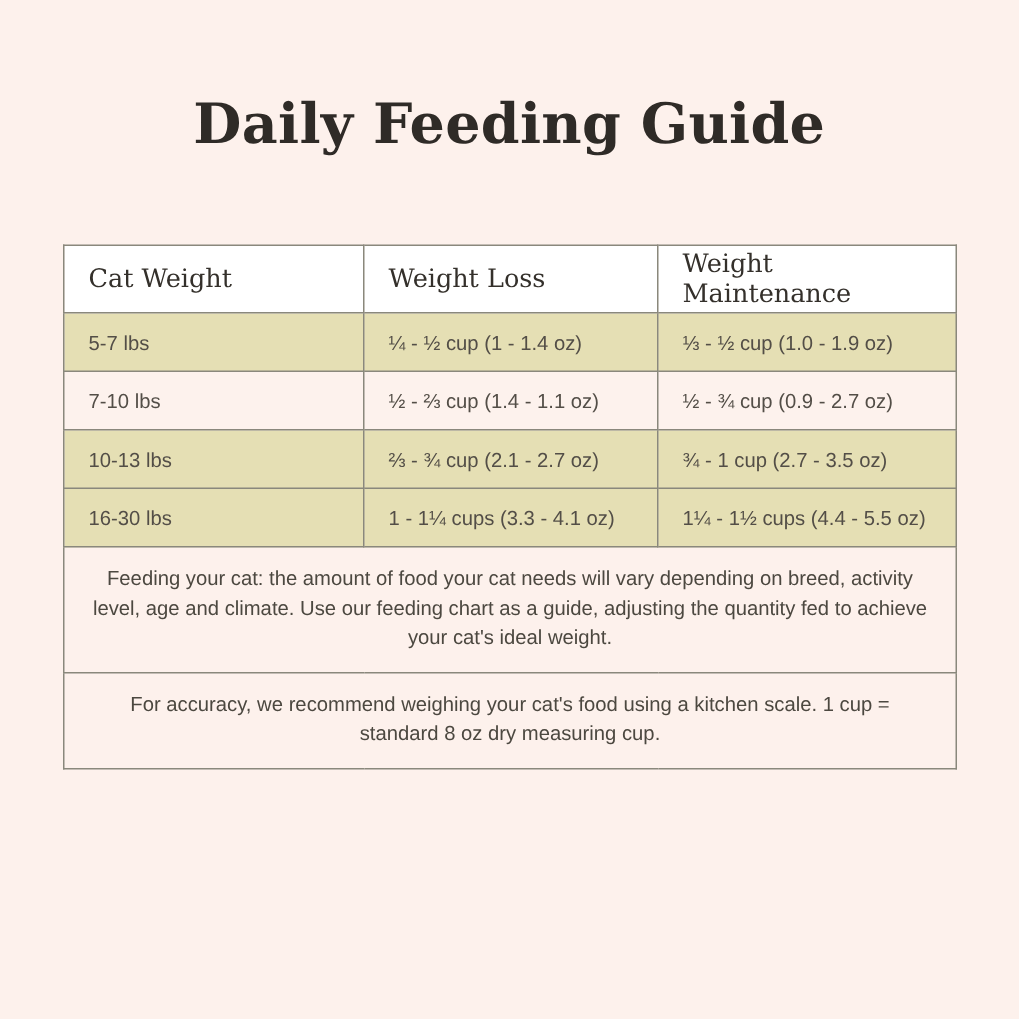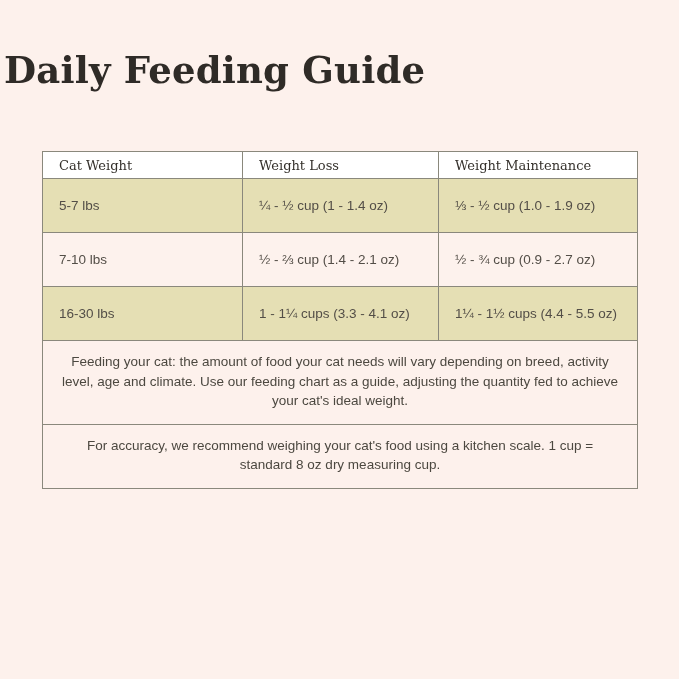--- a/index.html
+++ b/index.html
@@ -12,22 +12,23 @@
     background: #fdf1ec;
     font-family: "Liberation Sans", sans-serif;
     overflow: hidden;
   }
   .page {
     width: 679px;
     height: 679px;
     position: relative;
   }
   .title {
-    margin: 4px;
+    margin: 16px;
     padding-top: 44px;
+    text-align: center;
     font-family: "DejaVu Serif", "Liberation Serif", serif;
     font-weight: 700;
     font-size: 37px;
     letter-spacing: 0.2px;
     color: #2f2b27;
   }
   table.guide {
     position: absolute;
     left: 42px;
     top: 147px;
@@ -40,29 +41,29 @@
   table.guide col.c3 { width: 199px; }
   table.guide th,
   table.guide td {
     border: 1px solid #8a887c;
     text-align: left;
     vertical-align: middle;
     padding: 0 14px 0 16px;
     box-sizing: border-box;
   }
   table.guide th {
-    height: 27px;
+    height: 45px;
     background: #ffffff;
     font-family: "DejaVu Serif", "Liberation Serif", serif;
     font-weight: 400;
-    font-size: 13px;
+    font-size: 17px;
     color: #34302b;
   }
   table.guide td.cell {
-    height: 54px;
+    height: 39px;
     font-size: 13.5px;
     color: #534e47;
     background: #fdf2ed;
   }
   table.guide tr.stripe td.cell {
     background: #e5dfb4;
   }
   table.guide td.note {
     background: #fdf1ec;
     font-size: 13.5px;
@@ -93,22 +94,27 @@
       </tr>
     </thead>
     <tbody>
       <tr class="stripe">
         <td class="cell">5-7 lbs</td>
         <td class="cell">¼ - ½ cup (1 - 1.4 oz)</td>
         <td class="cell">⅓ - ½ cup (1.0 - 1.9 oz)</td>
       </tr>
       <tr>
         <td class="cell">7-10 lbs</td>
-        <td class="cell">½ - ⅔ cup (1.4 - 2.1 oz)</td>
+        <td class="cell">½ - ⅔ cup (1.4 - 1.1 oz)</td>
         <td class="cell">½ - ¾ cup (0.9 - 2.7 oz)</td>
+      </tr>
+      <tr class="stripe">
+        <td class="cell">10-13 lbs</td>
+        <td class="cell">⅔ - ¾ cup (2.1 - 2.7 oz)</td>
+        <td class="cell">¾ - 1 cup (2.7 - 3.5 oz)</td>
       </tr>
       <tr class="stripe">
         <td class="cell">16-30 lbs</td>
         <td class="cell">1 - 1¼ cups (3.3 - 4.1 oz)</td>
         <td class="cell">1¼ - 1½ cups (4.4 - 5.5 oz)</td>
       </tr>
       <tr>
         <td class="note" colspan="3">Feeding your cat: the amount of food your cat needs will vary depending on breed, activity level, age and climate. Use our feeding chart as a guide, adjusting the quantity fed to achieve your cat's ideal weight.</td>
       </tr>
       <tr>

